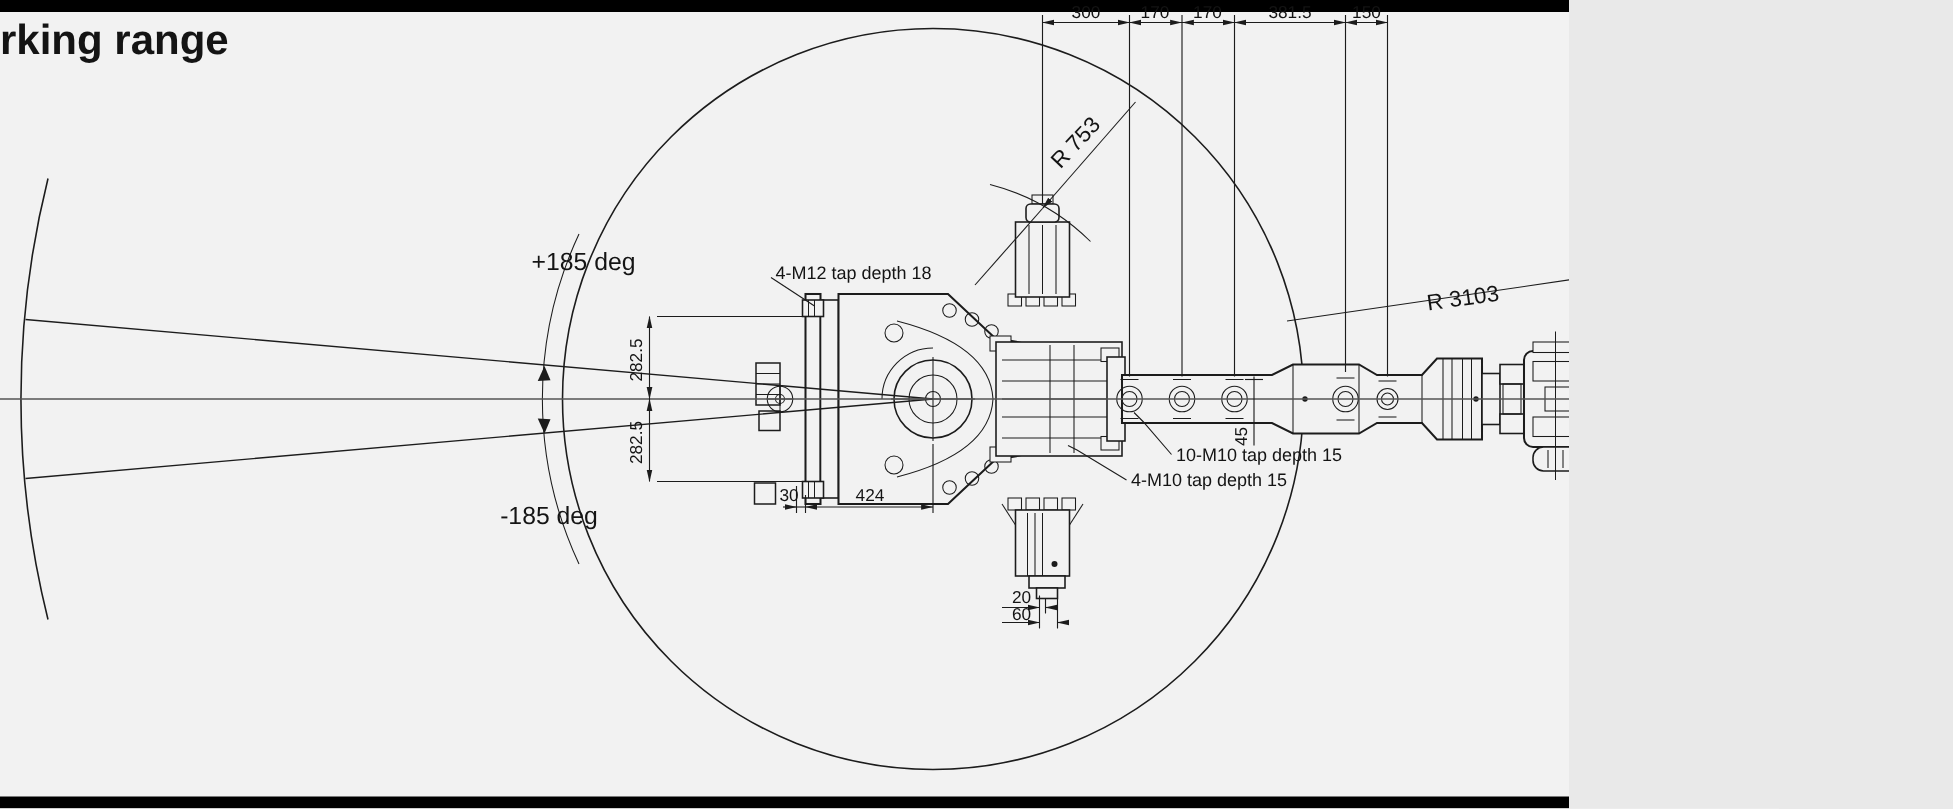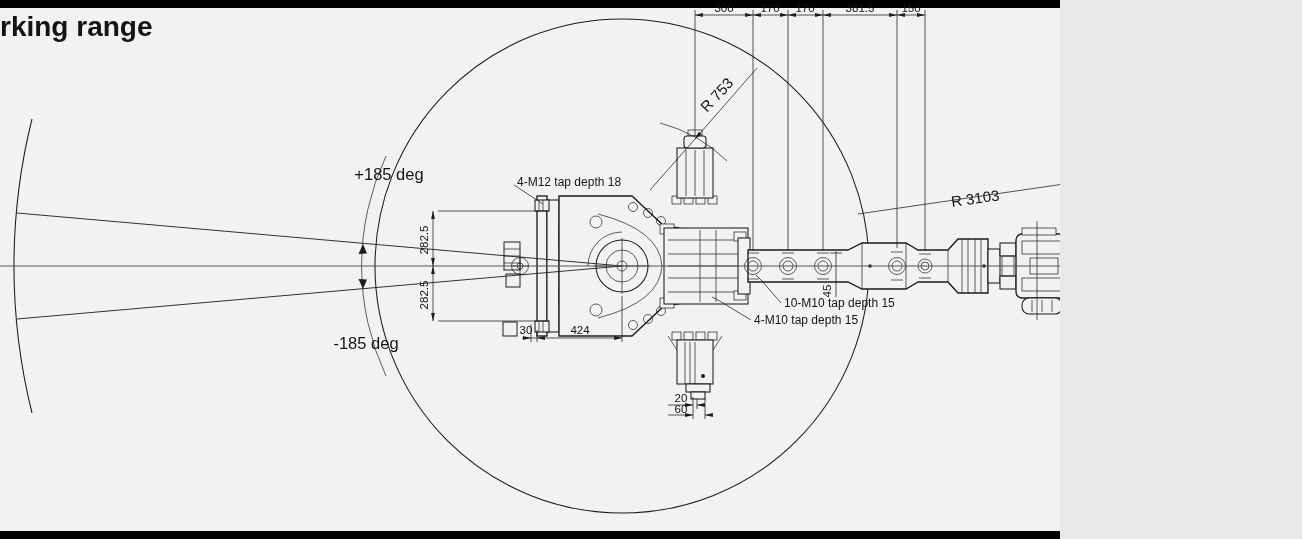--- a/index.html
+++ b/index.html
@@ -1,17 +1,17 @@
 <!DOCTYPE html>
 <html><head>
 <meta charset="utf-8">
 <style>
   html,body{margin:0;padding:0;background:#e9e9e9;}
   #stage{position:relative;width:1046px;height:539px;background:#f2f2f2;overflow:hidden;
-         font-family:"Liberation Sans",sans-serif;padding-left:14px;}
+         font-family:"Liberation Sans",sans-serif;}
   svg{position:absolute;left:0;top:0;}
   svg text{fill:#141414;}
   .t-title{font-size:28px;font-weight:bold;}
   .t-dim{font-size:11.5px;}
   .t-dim2{font-size:12px;}
   .t-note{font-size:12px;}
   .t-ang{font-size:16.5px;}
   .t-rad{font-size:15px;}
   .ln{stroke:#1c1c1c;fill:none;}
   .thin{stroke-width:0.7;}

